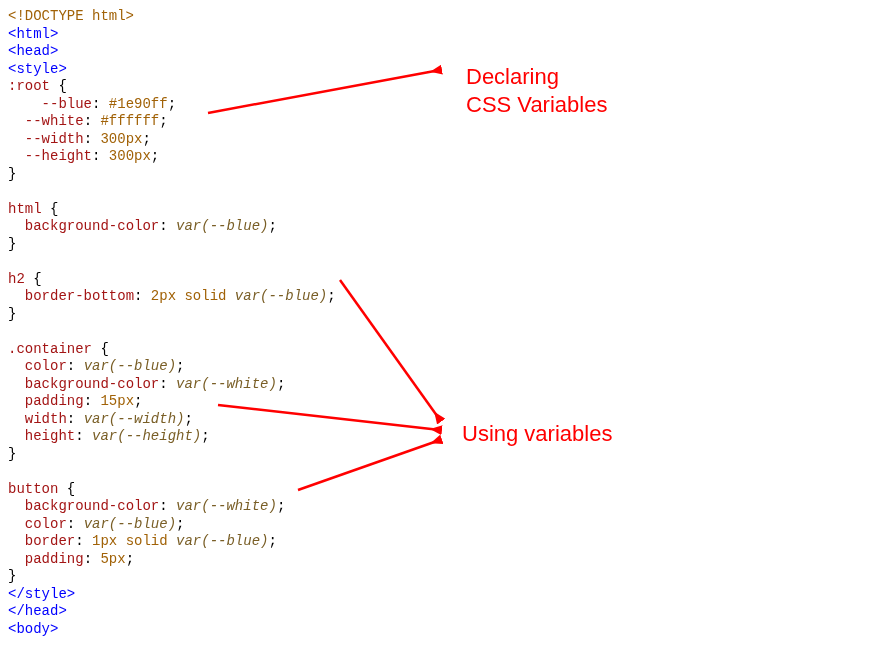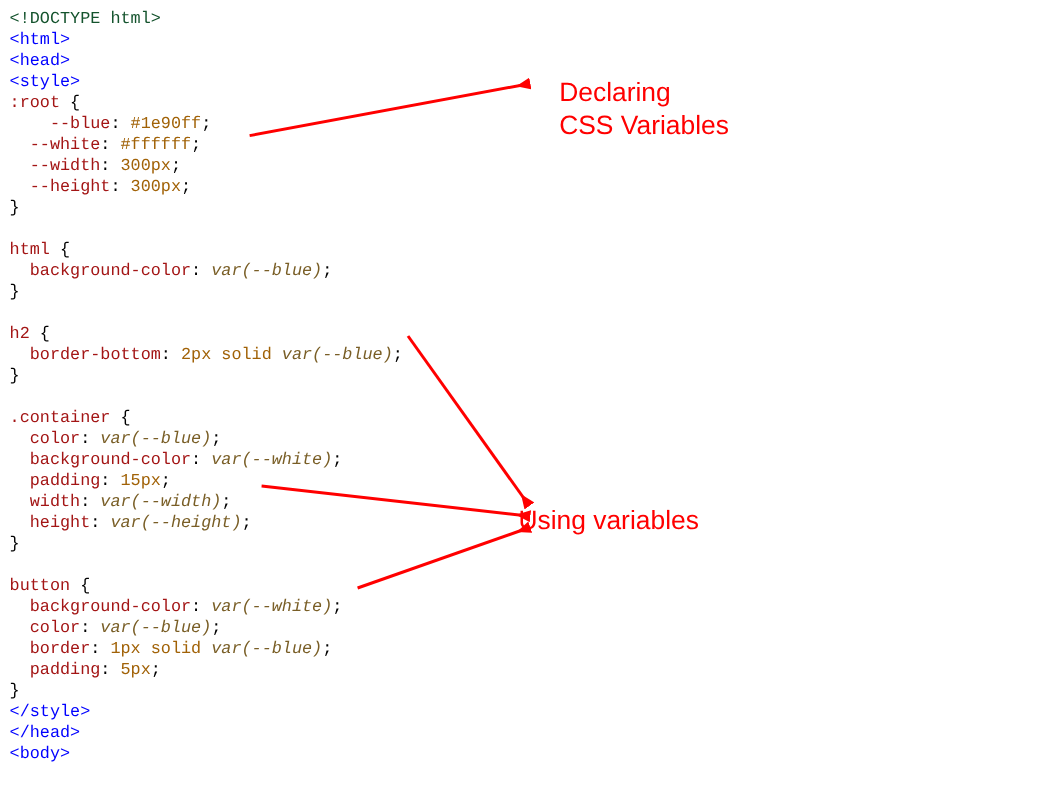--- a/index.html
+++ b/index.html
@@ -12,21 +12,21 @@
     position: relative;
     width: 884px;
     height: 661px;
     box-sizing: border-box;
   }
   pre.code {
     margin: 0;
     white-space: pre;
     font-family: inherit;
   }
-  .d  { color: #14532d; }   
+  .d  { color: #a16207; }   
   .t  { color: #0000ff; text-align: center; }   
   .s  { color: #a31515; text-align: right; }   
   .p  { color: #000000; }   
   .v  { color: #a16207; }   
   .fn { color: #795e26; font-style: italic; }   
 
   .annotation {
     position: absolute;
     color: #ff0000;
     font-family: "Segoe UI", Arial, sans-serif;
@@ -78,21 +78,21 @@
 <span class="p">  </span><span class="s">border</span><span class="p">: </span><span class="v">1px solid </span><span class="fn">var(--blue)</span><span class="p">;</span>
 <span class="p">  </span><span class="s">padding</span><span class="p">: </span><span class="v">5px</span><span class="p">;</span>
 <span class="p">}</span>
 <span class="t">&lt;/style&gt;</span>
 <span class="t">&lt;/head&gt;</span>
 <span class="t">&lt;body&gt;</span></pre>
 
 <div class="annotation" style="left:466px; top:30px;margin-top:33px;"><span>Declaring</span>
 <span>CSS Variables</span></div>
 
-<div class="annotation" style="left:432px; top:420px;"><span>Using variables</span></div>
+<div class="annotation" style="left:462px; top:420px;"><span>Using variables</span></div>
 
 <svg class="arrows" width="884" height="661">
   <defs>
     <marker id="ah" markerWidth="12" markerHeight="10" refX="2" refY="5" orient="auto" markerUnits="userSpaceOnUse">
       <path d="M0,0 L12,5 L0,10 Z" fill="#ff0000"></path>
     </marker>
   </defs>
 
   <line x1="440" y1="70" x2="208" y2="113" stroke="#ff0000" stroke-width="2.5" marker-start="url(#ah)"></line>
 

